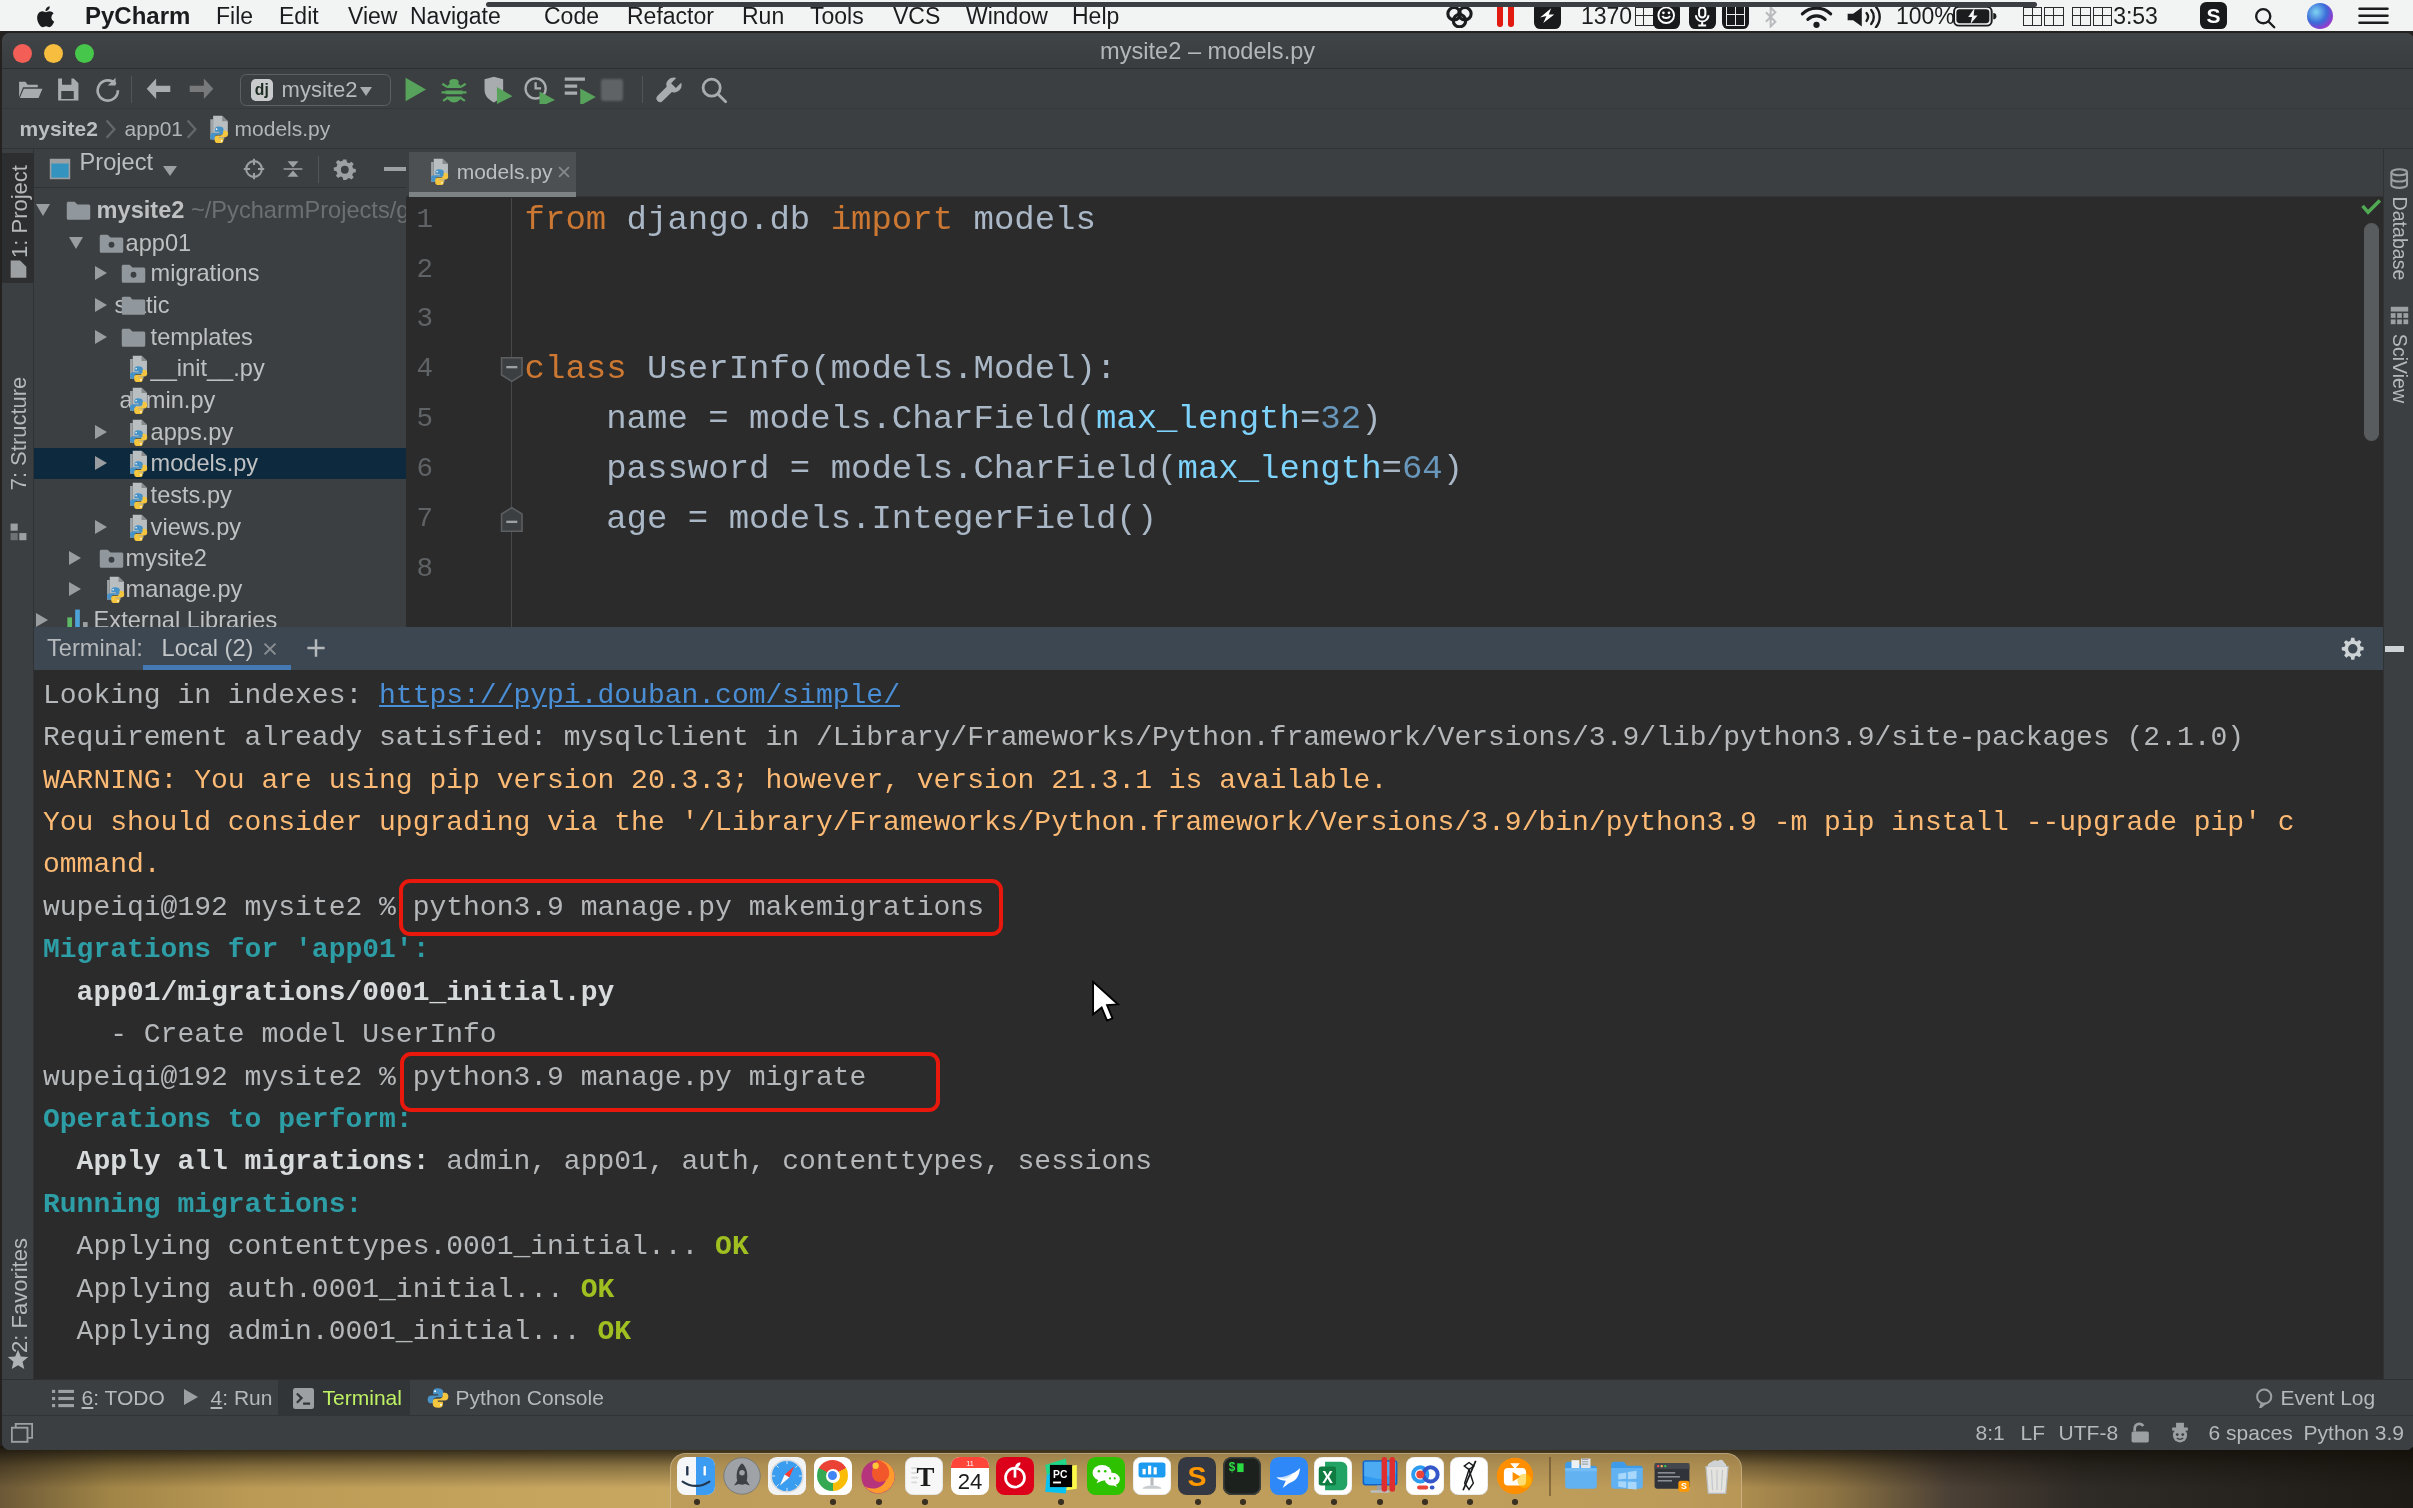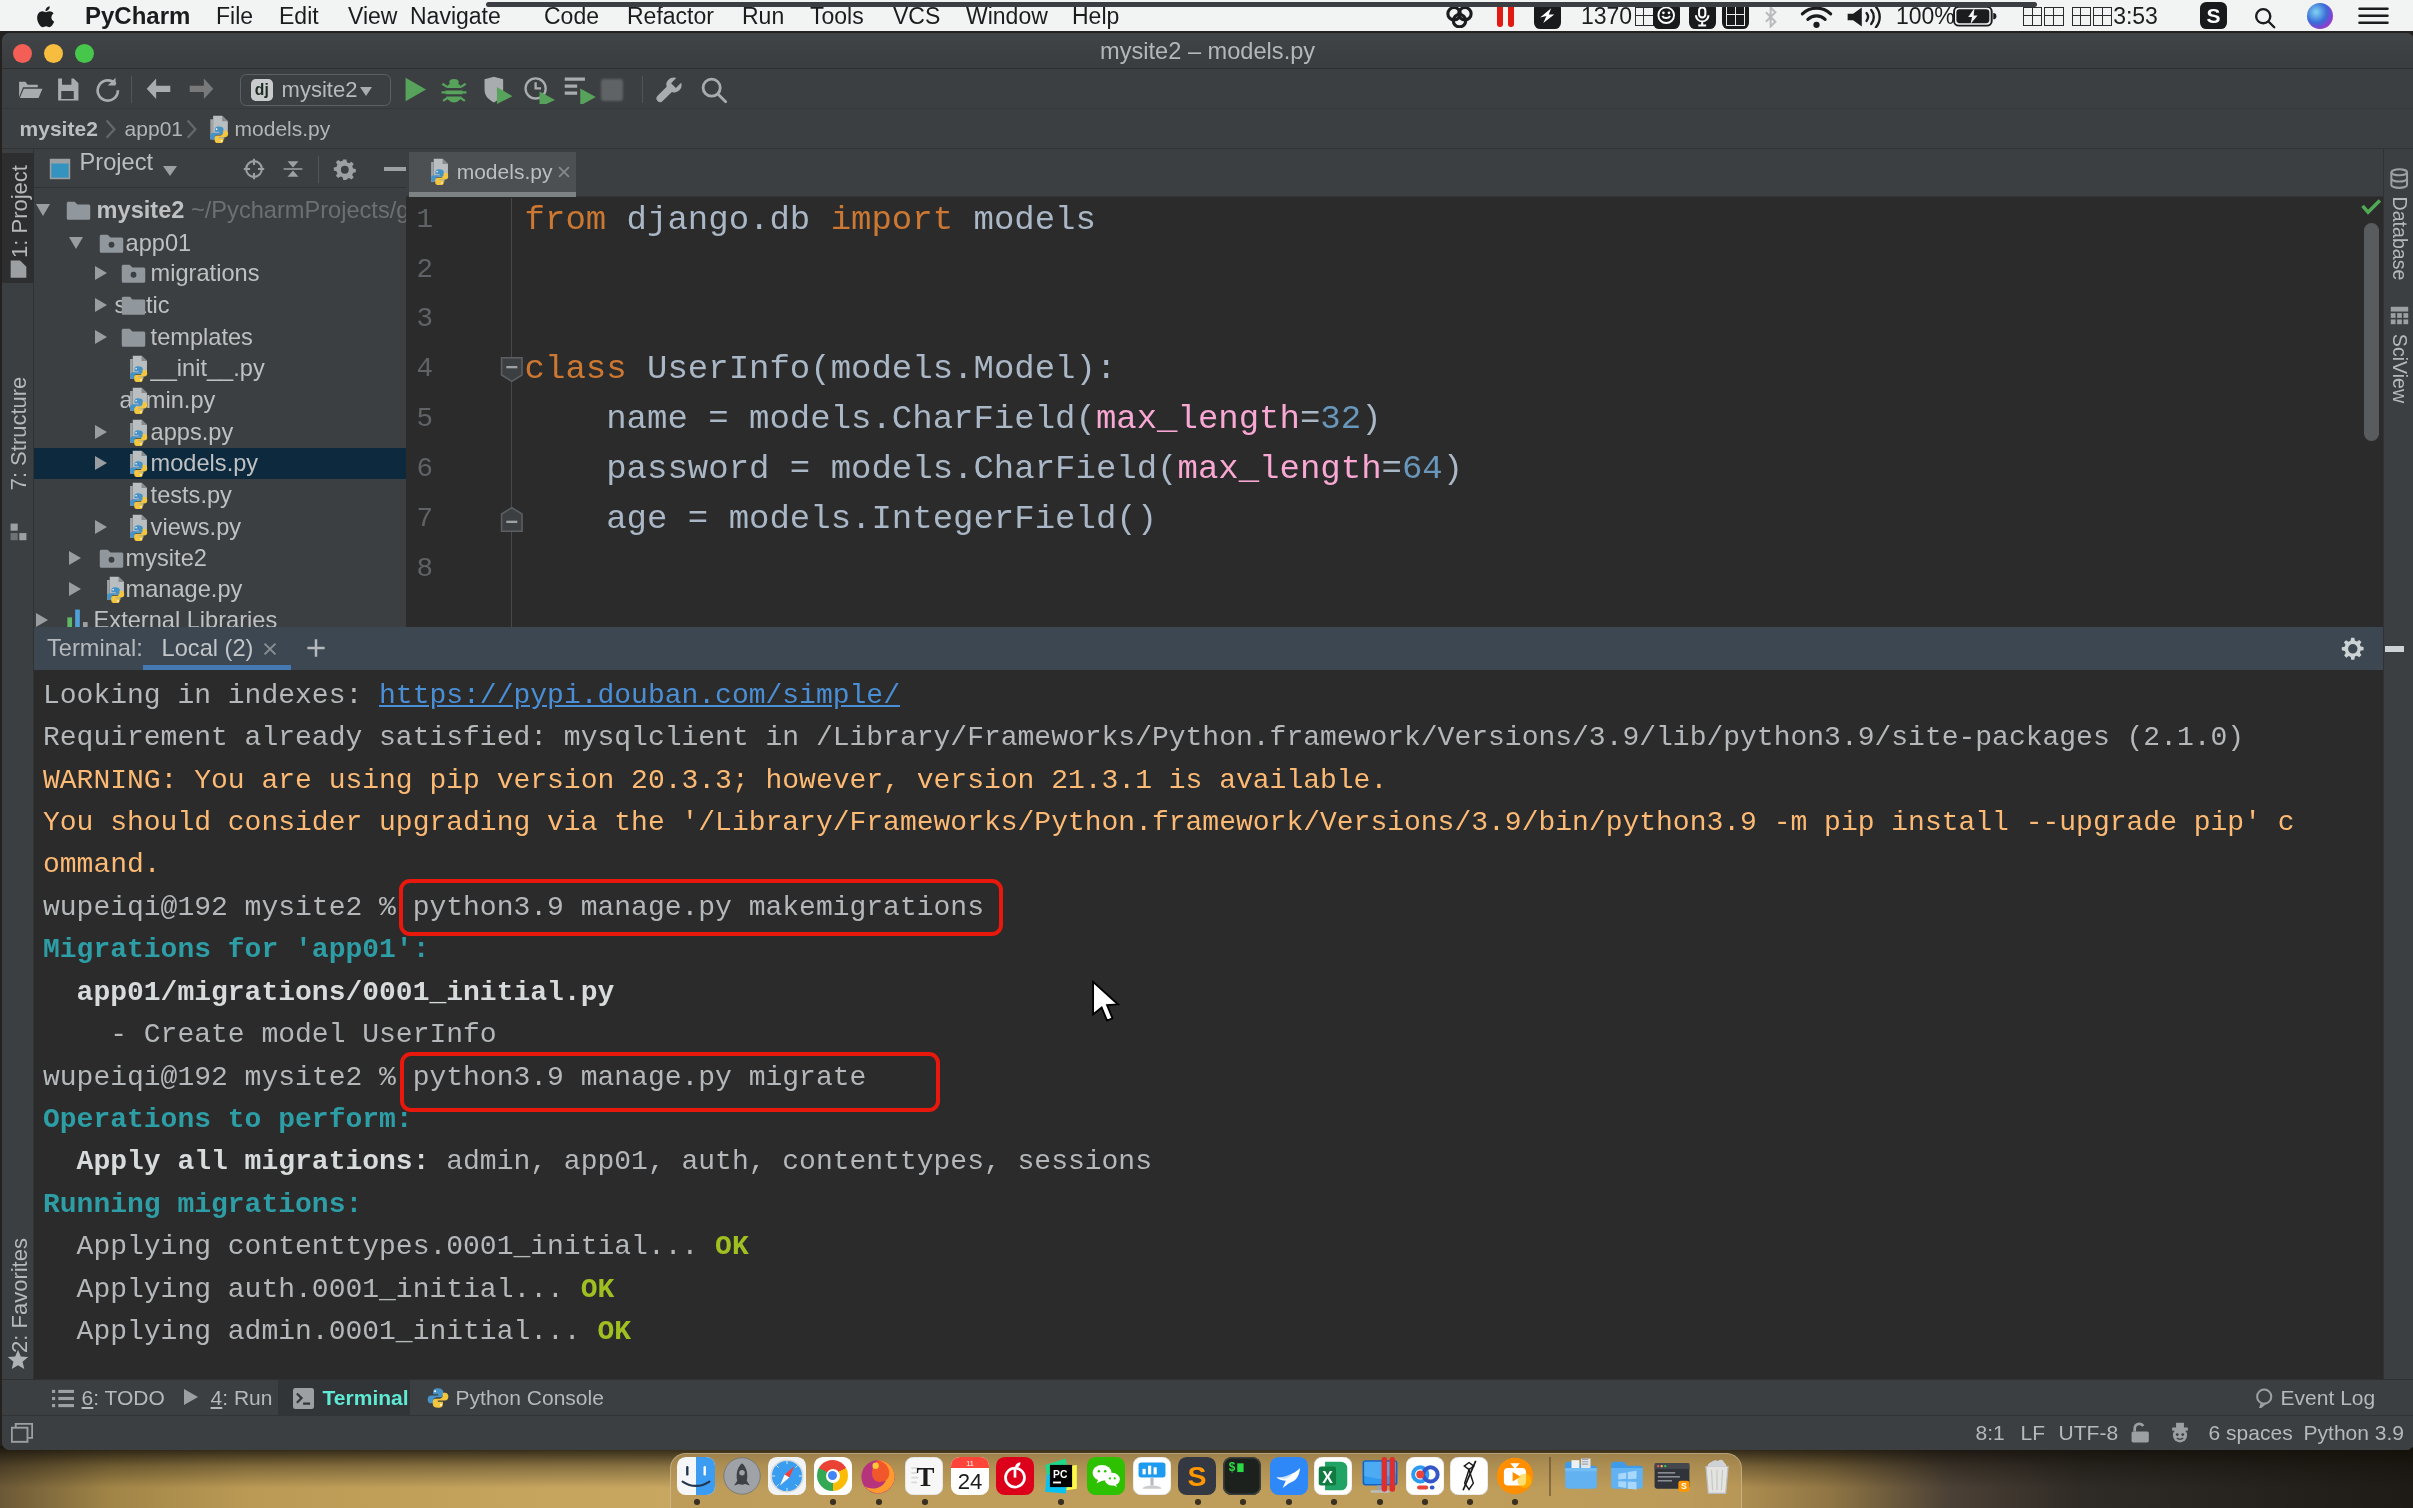--- a/index.html
+++ b/index.html
@@ -35,21 +35,21 @@
 .trow{position:absolute;left:0;width:372px;height:31px;line-height:31px;white-space:nowrap;font-size:23.6px;color:#bec0c2}
 .tri-r{display:inline-block;width:0;height:0;border-left:12.6px solid #9a9da0;border-top:7.9px solid transparent;border-bottom:7.9px solid transparent;position:absolute}
 .tri-d{display:inline-block;width:0;height:0;border-top:12.6px solid #9a9da0;border-left:7.9px solid transparent;border-right:7.9px solid transparent;position:absolute}
 
 #editor{position:absolute;left:404px;top:116px;width:1977px;height:478px;background:#2b2b2b}
 #tabbar{position:absolute;left:0;top:0;width:100%;height:48px;background:#3c3f41;border-bottom:0.8px solid #313335}
 #tab1{position:absolute;left:3.1px;top:3.1px;width:167px;height:40px;background:#4c5052}
 #tabunder{position:absolute;left:3.1px;top:43px;width:167px;height:4.7px;background:#7d8385}
 .gut{position:absolute;left:0;width:27.5px;height:50px;line-height:50px;text-align:right;font-family:"Liberation Mono",monospace;font-size:27.5px;color:#606366}
 .cl{position:absolute;left:119px;height:50px;line-height:50px;font-family:"Liberation Mono",monospace;font-size:34px;color:#a9b7c6;white-space:pre}
-.kw{color:#cc7832}.ka{color:#f9a8d4}.nu{color:#6897bb}
+.kw{color:#cc7832}.ka{color:#7dd3fc}.nu{color:#6897bb}
 
 #termhead{position:absolute;left:32px;top:594px;width:2349px;height:43px;background:#3d4752}
 #term{position:absolute;left:32px;top:637px;width:2349px;height:709px;background:#2b2b2b;overflow:hidden}
 .tml{position:absolute;height:42px;line-height:42px;font-family:"Liberation Mono",monospace;font-size:28px;color:#b5b8ba;white-space:pre}
 .cy{color:#2d9da6;font-weight:bold}.yl{color:#fdba74}.wb{color:#d8dbdc;font-weight:bold}.gr{color:#a0c022;font-weight:bold}
 .lnk{color:#4a8fd6;text-decoration:underline}
 .redbox{position:absolute;border:4.7px solid #e8180c;border-radius:11px}
 
 #twbar{position:absolute;left:0;top:1346px;width:100%;height:36px;background:#3c3f41;border-top:0.8px solid #2e3032;font-size:21px;color:#b6b9bb}
 #statusbar{position:absolute;left:0;top:1382px;width:100%;height:35px;background:#3c3f41;border-top:0.8px solid #313335;font-size:21px;color:#b6b9bb}
@@ -471,21 +471,21 @@
           </g>
         </svg>
     <span class="abs" style="left:80px;top:0;line-height:36px"><u>6</u>: TODO</span>
     <span class="abs" style="left:182px;top:9.4px;width:0;height:0;border-left:14px solid #9da0a2;border-top:8.6px solid transparent;border-bottom:8.6px solid transparent"></span>
     <span class="abs" style="left:209px;top:0;line-height:36px"><u>4</u>: Run</span>
     <span class="abs" style="left:276px;top:0;width:132px;height:36px;background:#313537"></span>
     <svg class="abs" style="left:291px;top:7.9px" width="21" height="21" viewBox="0 0 27 27">
           <rect width="27" height="27" rx="3" fill="#9da0a2"></rect>
           <path d="M5 7 l6 6 -6 6 M13 20 h9" stroke="#313537" stroke-width="2.8" fill="none"></path>
         </svg>
-    <span class="abs" style="left:321px;top:0;line-height:36px;color:#5eead4;font-weight:bold">Terminal</span>
+    <span class="abs" style="left:321px;top:0;line-height:36px;color:#bef264;font-weight:normal">Terminal</span>
     <svg class="abs" style="left:425px;top:7px" width="22" height="22" viewBox="0 0 28 28">
           <use href="#pyl"></use>
         </svg>
     <span class="abs" style="left:454px;top:0;line-height:36px">Python Console</span>
     <svg class="abs" style="left:2252px;top:7.9px" width="20.4" height="20.4" viewBox="0 0 26 26">
           <g fill="none" stroke="#9da0a2" stroke-width="2.6">
             <circle cx="13" cy="11" r="9"></circle>
             <path d="M10 19 L8 25 L15 19"></path>
           </g>
         </svg>

